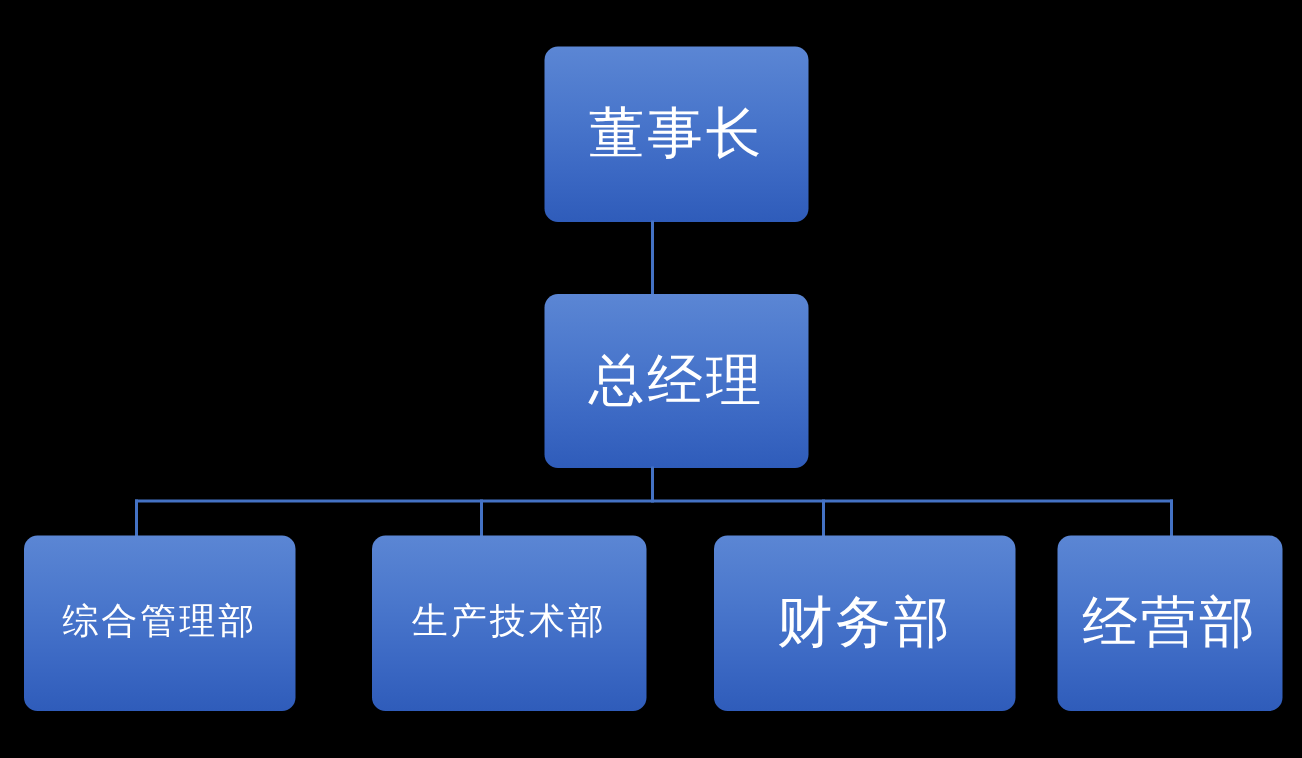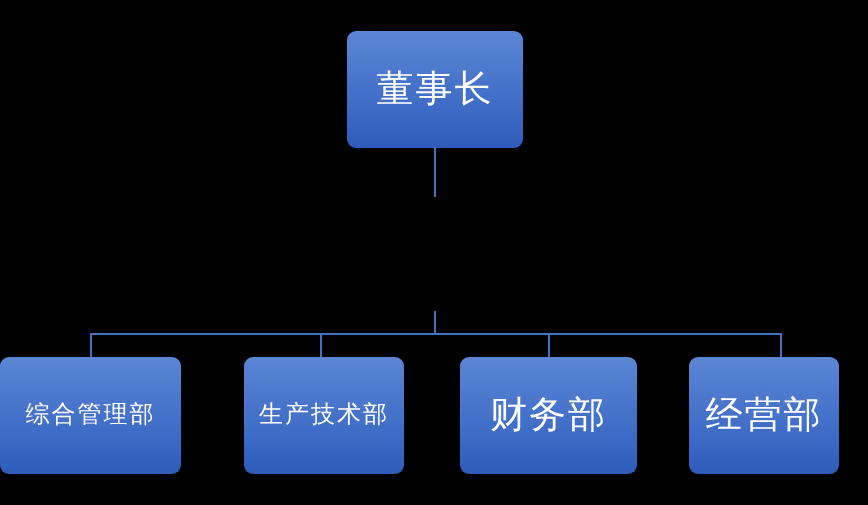--- a/index.html
+++ b/index.html
@@ -37,20 +37,21 @@
   .node {
     position: absolute;
     box-sizing: border-box;
     border-radius: 9px;
     background: linear-gradient(180deg, #5B86D4 0%, #4A77CC 38%, #3C69C4 70%, #2F5CBA 100%);
     display: flex;
     align-items: center;
     justify-content: center;
     text-align: right;
     padding: 4px 8px;
+    margin-left: 16px;
   }
   .node-label {
     color: #FFFFFF;
     font-weight: 300;
     font-size: 37px;
     line-height: 1.16;
     letter-spacing: 2px;
     white-space: pre-line;
     text-rendering: geometricPrecision;
   }
@@ -63,39 +64,42 @@
 <body>
 
 <div id="org-chart">
 
   <div class="node" style="left:347px; top:31px; width:176px; height:117px;">
     <span class="node-label">董事长</span>
   </div>
 
   <div class="connector-v" style="left:434px; top:147px; height:50px;"></div>
 
+  <div class="node" style="left:347px; top:196px; width:176px; height:116px;">
+    <span class="node-label">总经理</span>
+  </div>
 
   <div class="connector-v" style="left:434px; top:311px; height:24px;"></div>
 
   <div class="connector-h" style="left:90px; top:333px; width:692px;"></div>
 
   <div class="connector-v" style="left:90px; top:333px; height:25px;"></div>
   <div class="connector-v" style="left:320px; top:333px; height:25px;"></div>
   <div class="connector-v" style="left:548px; top:333px; height:25px;"></div>
   <div class="connector-v" style="left:780px; top:333px; height:25px;"></div>
 
   <div class="node" style="left:0px; top:357px; width:181px; height:117px;">
     <span class="node-label two-line">综合管理部</span>
   </div>
 
-  <div class="node" style="left:244px; top:357px; width:160px; height:117px;">
+  <div class="node" style="left:232px; top:357px; width:183px; height:117px;">
     <span class="node-label two-line">生产技术部</span>
   </div>
 
-  <div class="node" style="left:460px; top:357px; width:177px; height:117px;">
+  <div class="node" style="left:460px; top:357px; width:201px; height:117px;">
     <span class="node-label">财务部</span>
   </div>
 
   <div class="node" style="left:689px; top:357px; width:150px; height:117px;">
     <span class="node-label">经营部</span>
   </div>
 
 </div>
 
 </body></html>

